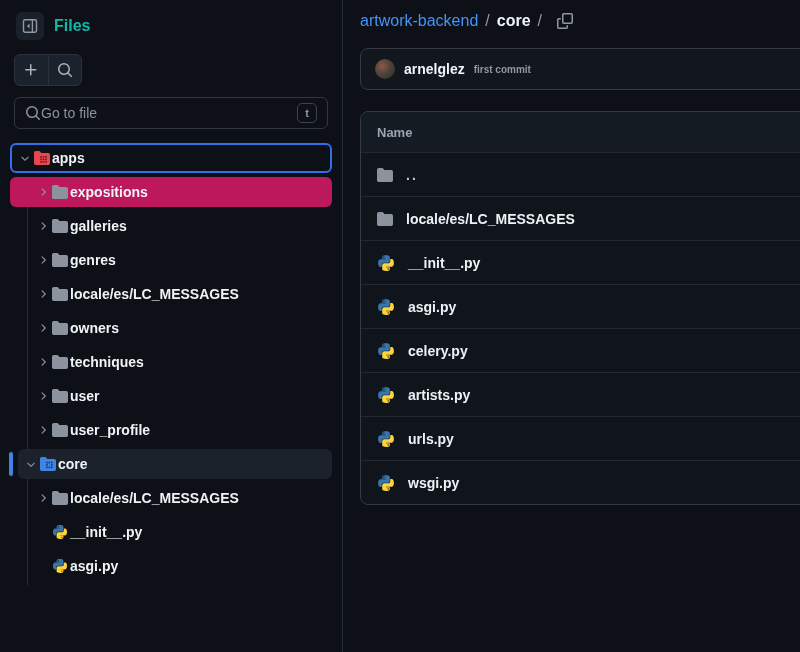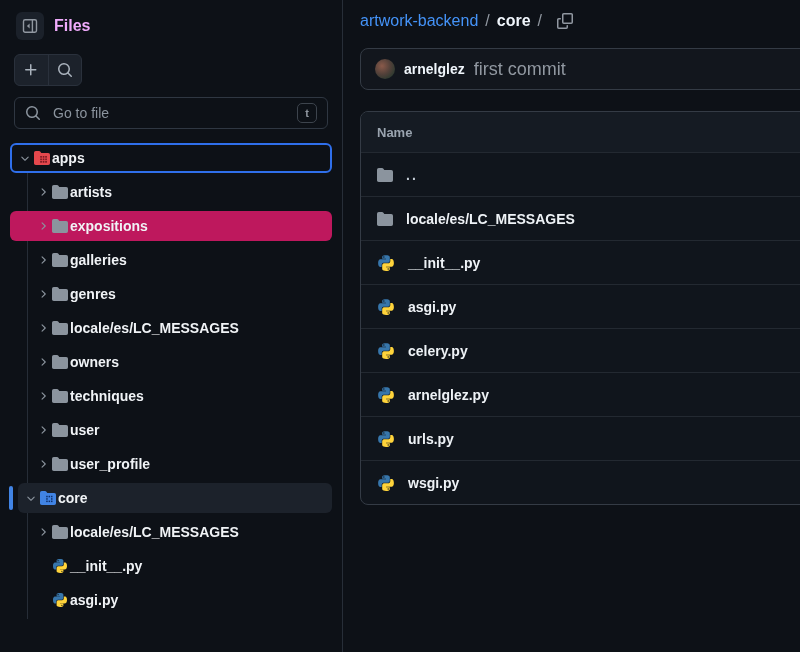--- a/index.html
+++ b/index.html
@@ -18,21 +18,21 @@
     border-right: 1px solid #272e38;
     padding-top: 8px;
     overflow: hidden;
   }
   .sb-header { display: flex; align-items: center; gap: 10px; padding: 0 16px; height: 36px; }
   .panel-btn {
     width: 28px; height: 28px; border-radius: 6px;
     background: #1b212a; border: none; color: #9198a1;
     display: flex; align-items: center; justify-content: center; cursor: pointer;
   }
-  .sb-title { font-size: 16px; font-weight: 700; color: #f0abfc; }
+  .sb-title { font-size: 16px; font-weight: 700; color: #14b8a6; }
 
   .sb-controls { display: flex; gap: 8px; padding: 0 14px; margin-top: 10px; }
   .branch-btn {
     flex: 1; height: 32px; border-radius: 6px;
     background: #1c222b; border: 1px solid #2a313c;
     display: flex; align-items: center; gap: 8px; padding: 0 10px;
     color: #e6edf3; cursor: pointer;
   }
   .branch-btn .b-label { font-weight: 700; font-size: 14px; }
   .branch-btn .caret { margin-left: auto; color: #9198a1; display: flex; }
@@ -42,21 +42,21 @@
   }
   .btn-group .seg {
     flex: 1; display: flex; align-items: center; justify-content: center;
     background: transparent; border: none; color: #aab3bd; cursor: pointer;
   }
   .btn-group .seg + .seg { border-left: 1px solid #2a313c; }
 
   .search-box {
     margin: 11px 14px 0; height: 32px;
     border: 1px solid #2f3742; border-radius: 6px;
-    display: flex; align-items: center; gap: 12px; padding: 0 10px;
+    display: flex; align-items: center; gap: 0; padding: 0 10px;
     color: #8b949e;
   }
   .search-box input {
     flex: 1; background: transparent; border: none; outline: none;
     color: #e6edf3; font-size: 14px; font-family: inherit; min-width: 0;
   }
   .search-box input::placeholder { color: #8b949e; }
   .kbd-badge {
     width: 20px; height: 20px; border: 1px solid #3d444d; border-radius: 5px;
     display: flex; align-items: center; justify-content: center;
@@ -106,21 +106,21 @@
     margin-top: 16px; width: 520px; height: 42px;
     border: 1px solid #343b45; border-radius: 8px;
     background: #12161d;
     display: flex; align-items: center; gap: 9px; padding: 0 14px;
   }
   .avatar {
     width: 20px; height: 20px; border-radius: 50%; flex: 0 0 20px;
     background: radial-gradient(circle at 35% 35%, #8a5a4a, #53413a 45%, #2d3a30 78%, #1d2a22);
   }
   .commit-author { font-weight: 700; font-size: 14px; color: #f0f6fc; }
-  .commit-msg { color: #9198a1; font-size: 18px; cursor: pointer; }
+  .commit-msg { color: #9198a1; font-size: 10px; cursor: pointer; font-weight: bold; }
 
   .file-table {
     margin-top: 21px; width: 520px;
     border: 1px solid #343b45; border-radius: 8px;
     background: #10151c; overflow: hidden;
   }
   .ft-header {
     height: 40px; display: flex; align-items: center; padding: 0 16px;
     background: #151b23;
   }
@@ -249,33 +249,20 @@
             </svg>
           </span>
         <span class="ficon">
             <svg class="icon16">
               <use href="#i-folder-apps"></use>
             </svg>
           </span>
         <span class="lbl">apps</span>
       </div>
 
-      <div class="tree-row lvl1">
-        <span class="chev">
-            <svg class="icon12">
-              <use href="#i-chevron"></use>
-            </svg>
-          </span>
-        <span class="ficon">
-            <svg class="icon16">
-              <use href="#i-folder"></use>
-            </svg>
-          </span>
-        <span class="lbl">artists</span>
-      </div>
 
 
       <div class="tree-row lvl1 hover-bg">
         <span class="chev">
             <svg class="icon12">
               <use href="#i-chevron"></use>
             </svg>
           </span>
         <span class="ficon">
             <svg class="icon16">
@@ -503,21 +490,21 @@
           </span>
         <span class="fname">celery.py</span>
       </div>
 
       <div class="ft-row">
         <span class="ficon">
             <svg class="icon18">
               <use href="#i-python"></use>
             </svg>
           </span>
-        <span class="fname">arnelglez.py</span>
+        <span class="fname">artists.py</span>
       </div>
 
       <div class="ft-row">
         <span class="ficon">
             <svg class="icon18">
               <use href="#i-python"></use>
             </svg>
           </span>
         <span class="fname">urls.py</span>
       </div>

